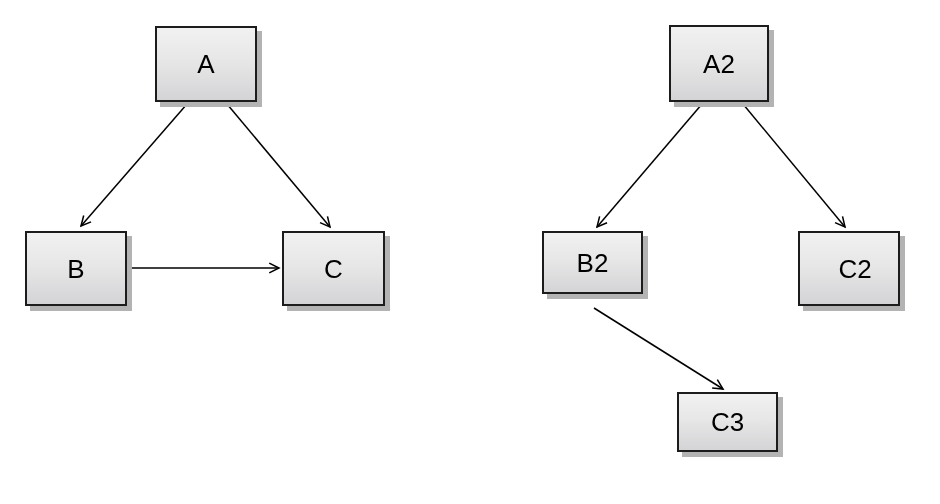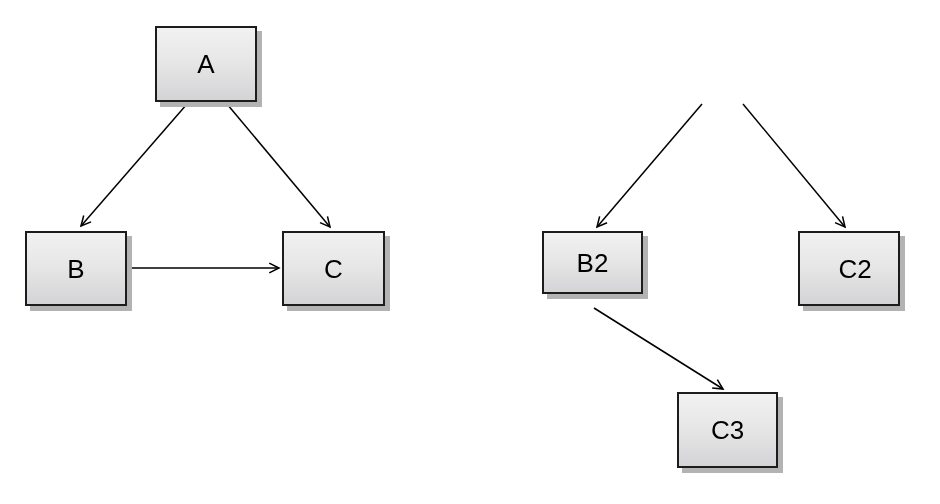--- a/index.html
+++ b/index.html
@@ -38,21 +38,21 @@
     line-height: 1;
     user-select: none;
   }
   
   #node-A  { left: 155px; top:  26px; width: 102px; height: 76px; }
   #node-B  { left:  25px; top: 231px; width: 102px; height: 75px; }
   #node-C  { left: 282px; top: 231px; width: 103px; height: 75px; }
   #node-A2 { left: 669px; top:  25px; width: 100px; height: 77px; }
   #node-B2 { left: 542px; top: 231px; width: 101px; height: 63px; }
   #node-C2 { left: 798px; top: 231px; width: 102px; height: 75px; padding-left: 12px; }
-  #node-C3 { left: 677px; top: 392px; width: 101px; height: 76px; }
+  #node-C3 { left: 677px; top: 392px; width: 101px; height: 60px; }
 </style>
 </head>
 <body>
 
 <div class="canvas">
 
   <svg class="edges-layer" width="940" height="504" viewBox="0 0 940 504" xmlns="http://www.w3.org/2000/svg">
     <defs>
       <marker id="arrow" viewBox="0 0 12 12" refX="10.5" refY="6" markerWidth="13" markerHeight="13" markerUnits="userSpaceOnUse" orient="auto">
         <path d="M 1.5 1.5 L 10.5 6 L 1.5 10.5" fill="none" stroke="#000000" stroke-width="1.4"></path>
@@ -71,20 +71,23 @@
   <div class="node" id="node-A">
     <span class="node-label">A</span>
   </div>
   <div class="node" id="node-B">
     <span class="node-label">B</span>
   </div>
   <div class="node" id="node-C">
     <span class="node-label">C</span>
   </div>
 
+  <div class="node" id="node-A2">
+    <span class="node-label">A2</span>
+  </div>
   <div class="node" id="node-B2">
     <span class="node-label">B2</span>
   </div>
   <div class="node" id="node-C2">
     <span class="node-label">C2</span>
   </div>
   <div class="node" id="node-C3">
     <span class="node-label">C3</span>
   </div>
 

